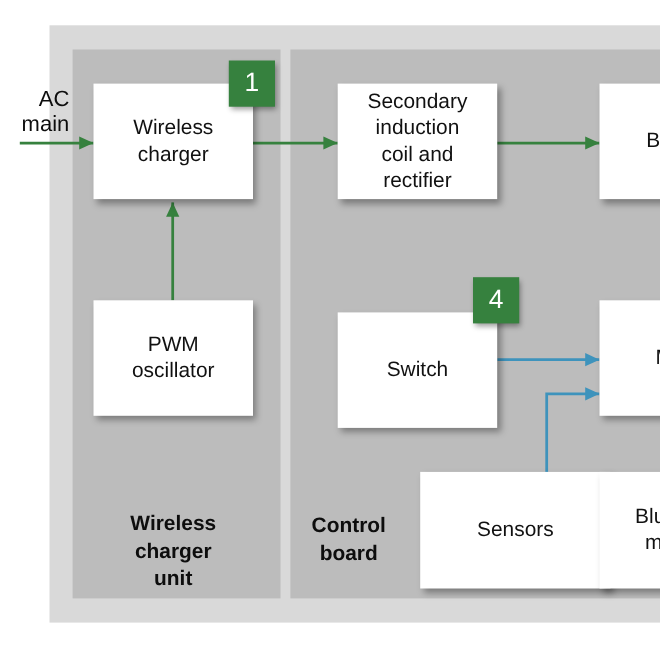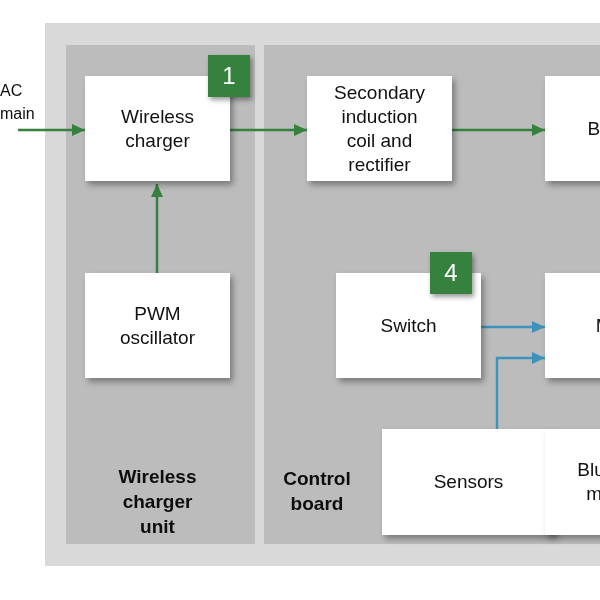--- a/index.html
+++ b/index.html
@@ -16,37 +16,37 @@
   .panel{position:absolute;background:#bcbcbc;}
   .panel-1{left:66px;top:45px;width:189px;height:499px;}
   .panel-2{left:264px;top:45px;width:340px;height:499px;}
   .group-label{
     position:absolute;text-align:center;font-weight:bold;
     font-size:19px;line-height:25px;white-space:pre-line;color:#0d0d0d;
   }
   .group-label-1{left:85px;top:464px;width:145px;}
   .group-label-2{left:244px;top:466px;width:146px;}
   .ext-label{
-    position:absolute;left:0;top:79px;width:63px;
-    font-size:16px;line-height:23px;white-space:pre-line;color:#0d0d0d;
+    position:absolute;left:0;top:79px;width:63px;text-align:right;
+    font-size:20px;line-height:23px;white-space:pre-line;color:#0d0d0d;
   }
   .edges{position:absolute;left:0;top:0;pointer-events:none;}
   .node{
     position:absolute;background:#ffffff;
     box-shadow:3px 4px 6px rgba(0,0,0,0.35);
     display:flex;align-items:center;justify-content:center;
   }
   .node-label{
     text-align:center;font-size:19px;line-height:24px;
     white-space:pre-line;color:#111111;
   }
   .n-wireless-charger{left:85px;top:76px;width:145px;height:105px;}
   .n-pwm-oscillator{left:85px;top:273px;width:145px;height:105px;}
   .n-secondary{left:307px;top:76px;width:145px;height:105px;}
-  .n-switch{left:307px;top:273px;width:145px;height:105px;margin-left:29px;}
+  .n-switch{left:307px;top:284px;width:145px;height:105px;}
   .n-sensors{left:382px;top:429px;width:173px;height:106px;}
   .n-battery{left:545px;top:76px;width:145px;height:105px;}
   .n-mcu{left:545px;top:273px;width:145px;height:105px;}
   .n-bluetooth{left:545px;top:429px;width:145px;height:106px;}
   .badge{
     position:absolute;width:42px;height:42px;background:#36813e;
     color:#ffffff;font-size:24px;display:flex;align-items:center;justify-content:center;
     box-shadow:2px 3px 5px rgba(0,0,0,0.4);
   }
   .badge-1{left:208px;top:55px;}

